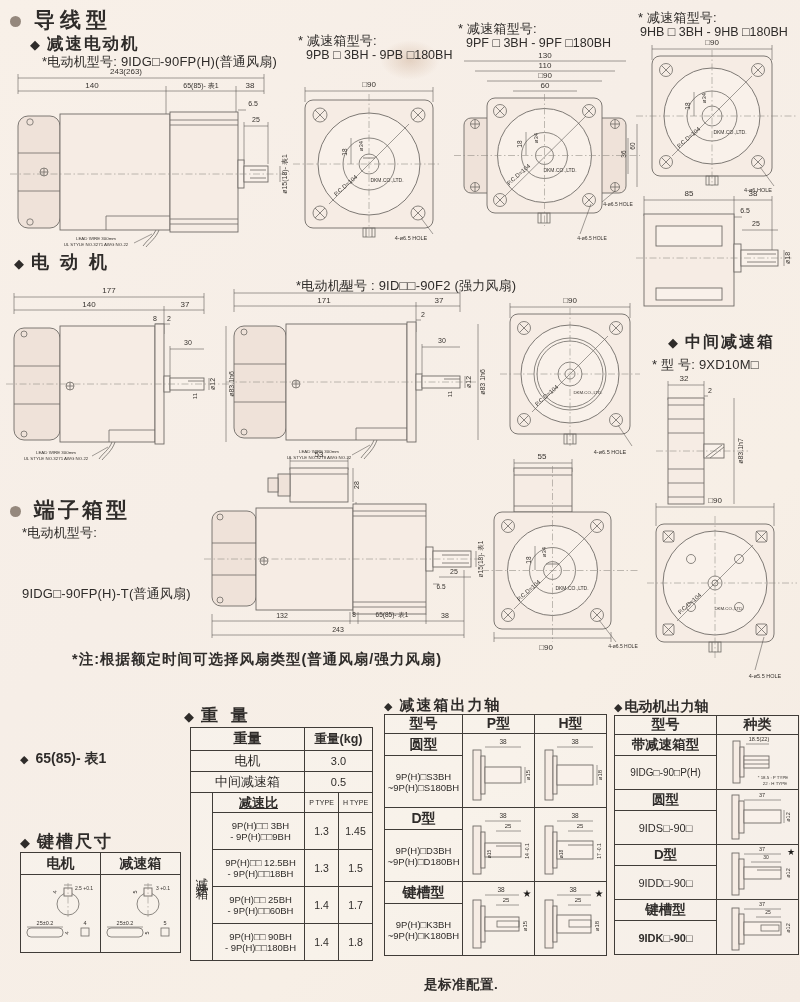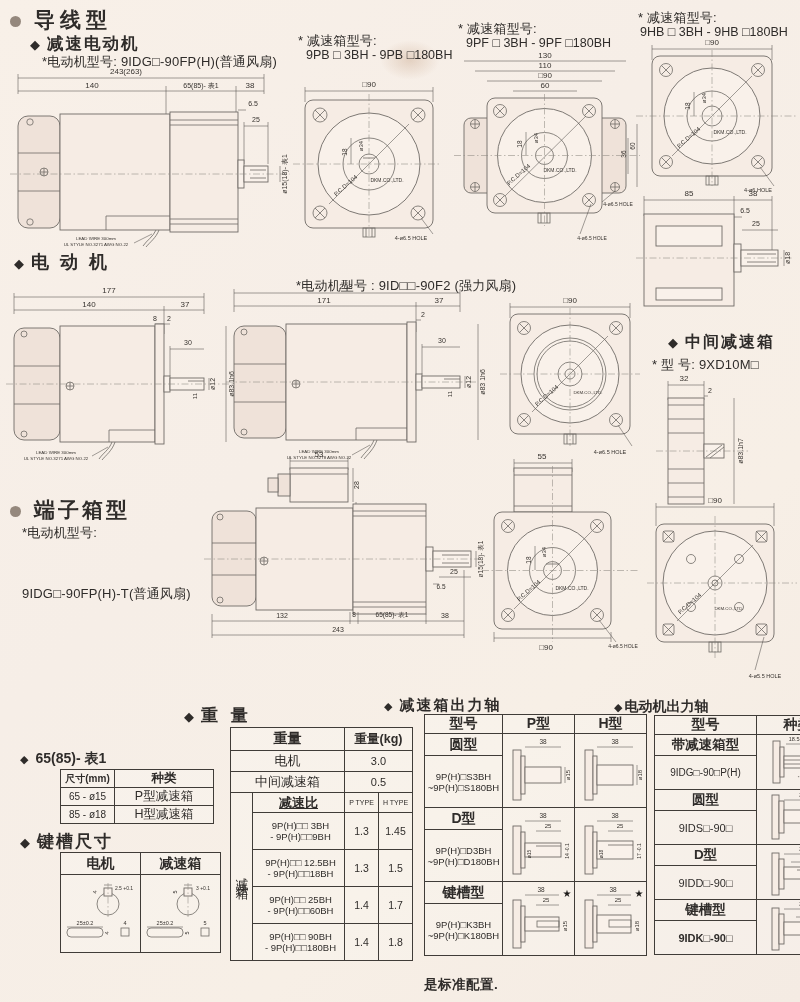--- a/index.html
+++ b/index.html
@@ -8,21 +8,21 @@
     font-family:"Liberation Sans",sans-serif;color:#2f2c2a;}
   .abs{position:absolute;}
   .sec-h{font-size:21px;font-weight:700;letter-spacing:5px;}
   .bullet{display:inline-block;width:11px;height:11px;border-radius:50%;background:#95887d;margin-right:13px;}
   .dia{font-size:13px;margin-right:7px;}
   .sub-h{font-size:16.5px;font-weight:700;letter-spacing:2px;}
   .model{font-size:13px;letter-spacing:.2px;}
   .model-sm{font-size:12.5px;}
   .note-line{font-size:14.5px;font-weight:600;letter-spacing:1px;}
   .t-title{font-weight:700;}
-  .tbl{border-collapse:collapse;table-layout:fixed;margin-left:40px;}
+  .tbl{border-collapse:collapse;table-layout:fixed;}
   .tbl td{border:1.6px solid #403c38;text-align:center;vertical-align:middle;padding:0;overflow:hidden;background:rgba(255,255,255,.18);}
   .vtext{writing-mode:vertical-lr;text-orientation:upright;letter-spacing:5px;font-size:13px;}
   .cell-l{text-align:left;}
   svg{display:block;}
   svg text{fill:#37332f;font-family:"Liberation Sans",sans-serif;text-anchor:middle;}
   .s{stroke:#6f6b66;stroke-width:.8;fill:none;}
   .sf{stroke:#6f6b66;stroke-width:.9;fill:#f6ece4;}
   .sf2{stroke:#6f6b66;stroke-width:.9;fill:#efe2d9;}
   .sfw{stroke:#6f6b66;stroke-width:.9;fill:#f9f1ea;}
   .dl{stroke:#56524e;stroke-width:.55;fill:none;}
@@ -560,44 +560,25 @@
     <text class="dm45" x="86" y="118">DKM.CO.,LTD.</text>
     <line class="cl" x1="4" y1="91" x2="154" y2="91"></line>
       <line class="cl" x1="72" y1="24" x2="72" y2="166"></line>
     <rect class="s" x="66" y="150" width="12" height="10"></rect>
       <line class="s" x1="69" y1="150" x2="69" y2="160"></line>
       <line class="s" x1="75" y1="150" x2="75" y2="160"></line>
     <line class="dl" x1="121" y1="145" x2="112" y2="178"></line>
     <text class="dm55" x="122" y="186">4-ø5.5 HOLE</text>
   </svg>
 
+  <div class="abs note-line" style="left:72px;top:650px;">*注:根据额定时间可选择风扇类型(普通风扇/强力风扇)</div>
 
   <div class="abs" style="left:20px;top:750px;font-size:14px;">
     <span class="dia" style="font-size:11px;">◆</span><span class="t-title">65(85)- 表1</span>
   </div>
-  <table class="tbl abs" style="left:20px;top:769px;width:153px;">
-    <colgroup>
-        <col style="width:54px;">
-        <col style="width:99px;">
-      </colgroup>
-    <tbody>
-        <tr style="height:16px;">
-      <td style="font-size:10px;font-weight:700;">尺寸(mm)</td>
-      <td style="font-size:12.5px;font-weight:700;">种类</td>
-    </tr>
-    <tr style="height:16px;">
-      <td style="font-size:10px;">65 - ø15</td>
-      <td style="font-size:12.5px;">P型减速箱</td>
-    </tr>
-    <tr style="height:16px;">
-      <td style="font-size:10px;">85 - ø18</td>
-      <td style="font-size:12.5px;">H型减速箱</td>
-    </tr>
-  </tbody>
-    </table>
 
   <div class="abs" style="left:20px;top:830px;font-size:17px;">
     <span class="dia">◆</span><span class="t-title" style="letter-spacing:2px;">键槽尺寸</span>
   </div>
   <table class="tbl abs" style="left:20px;top:852px;width:160px;">
     <colgroup>
         <col style="width:80px;">
         <col style="width:80px;">
       </colgroup>
     <tbody>

